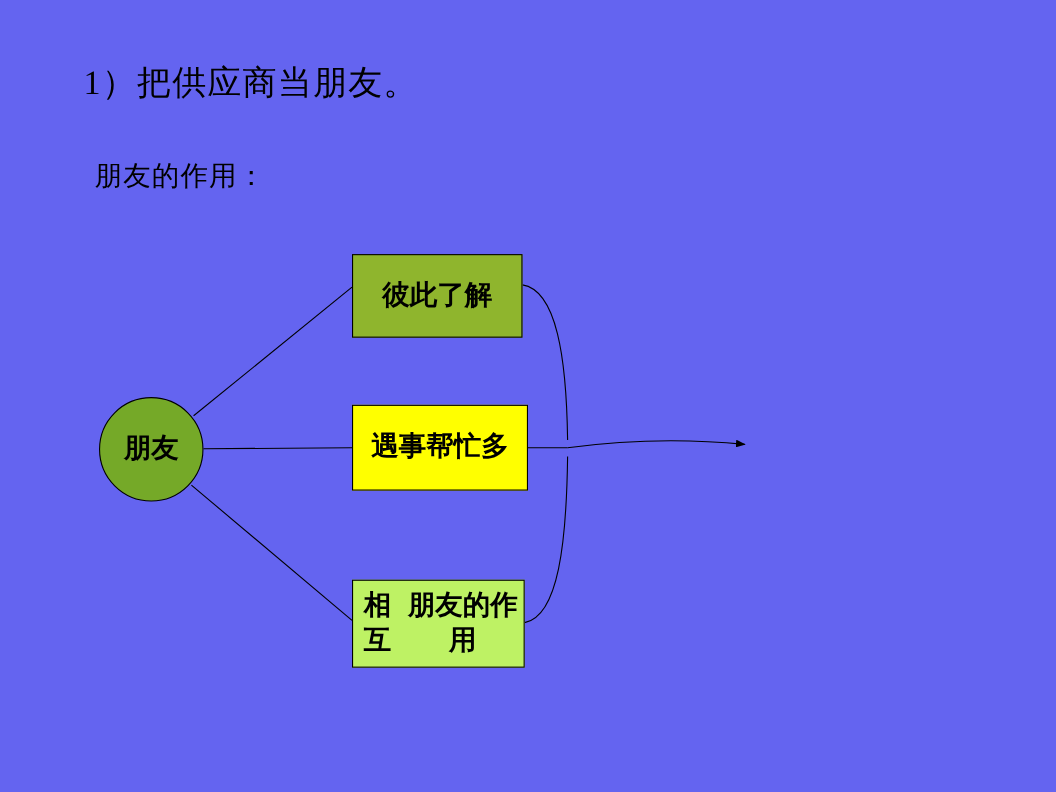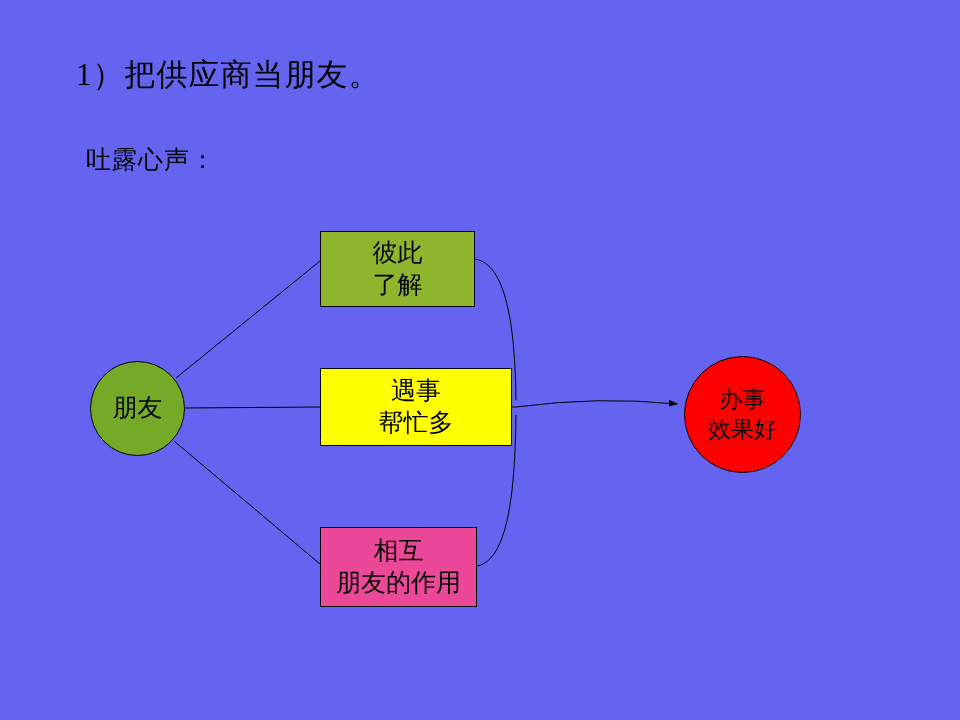--- a/index.html
+++ b/index.html
@@ -36,66 +36,67 @@
     position: absolute;
     left: 0;
     top: 0;
     width: 960px;
     height: 720px;
     pointer-events: none;
   }
   .node {
     position: absolute;
     display: flex;
-    flex-direction: column;
+    flex-direction: row;
     align-items: center;
     justify-content: center;
     text-align: center;
     border: 1px solid #000;
     box-sizing: border-box;
+    font-weight: bold;
   }
   .node span {
     display: block;
     line-height: 1.3;
   }
   .circle { border-radius: 50%; }
   .source-node {
     left: 90px;  top: 361px;
     width: 95px; height: 95px;
     font-size: 25px;
   }
   .box-1 {
     left: 320px; top: 231px;
     width: 155px; height: 76px;
     font-size: 25px;
   }
   .box-2 {
     left: 320px; top: 368px;
-    width: 192px; height: 78px;
+    width: 160px; height: 78px;
     font-size: 25px;
   }
   .box-3 {
     left: 320px; top: 527px;
     width: 157px; height: 80px;
     font-size: 25px;
   }
   .target-node {
     left: 684px; top: 356px;
     width: 117px; height: 117px;
     font-size: 23px;
   }
 </style>
 </head>
 <body>
 
 <div class="slide" style="background-color: rgb(100, 100, 240);">
 
   <div class="title">1）把供应商当朋友。</div>
 
-  <div class="subtitle">吐露心声：</div>
+  <div class="subtitle">朋友的作用：</div>
 
   <svg class="connectors" viewBox="0 0 960 720">
     <defs>
       <marker id="arrowhead" markerWidth="9" markerHeight="7" refX="8" refY="3.5" orient="auto">
         <path d="M0,0 L9,3.5 L0,7 Z" fill="#000"></path>
       </marker>
     </defs>
 
     <line x1="176" y1="378" x2="320" y2="261" stroke="#000" stroke-width="1"></line>
     <line x1="185" y1="408" x2="320" y2="407" stroke="#000" stroke-width="1"></line>
@@ -115,23 +116,19 @@
   <div class="node box-1" style="background-color: rgb(143, 181, 45);">
     <span>彼此</span>
     <span>了解</span>
   </div>
 
   <div class="node box-2" style="background-color: rgb(255, 255, 0);">
     <span>遇事</span>
     <span>帮忙多</span>
   </div>
 
-  <div class="node box-3" style="background-color: #ec4899;">
+  <div class="node box-3" style="background-color: #bef264;">
     <span>相互</span>
     <span>朋友的作用</span>
   </div>
 
-  <div class="node circle target-node" style="background-color: rgb(255, 0, 0);">
-    <span>办事</span>
-    <span>效果好</span>
-  </div>
 
 </div>
 
 </body></html>

